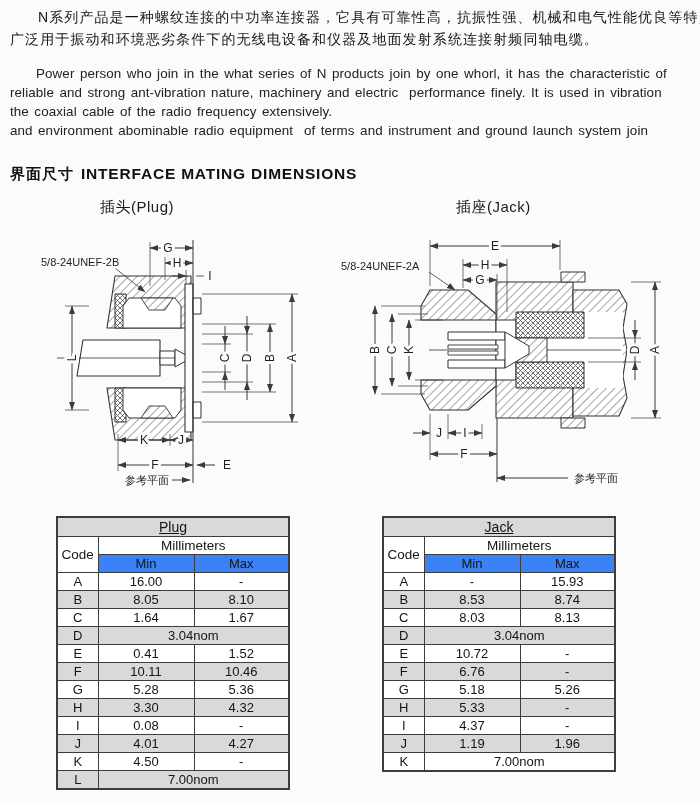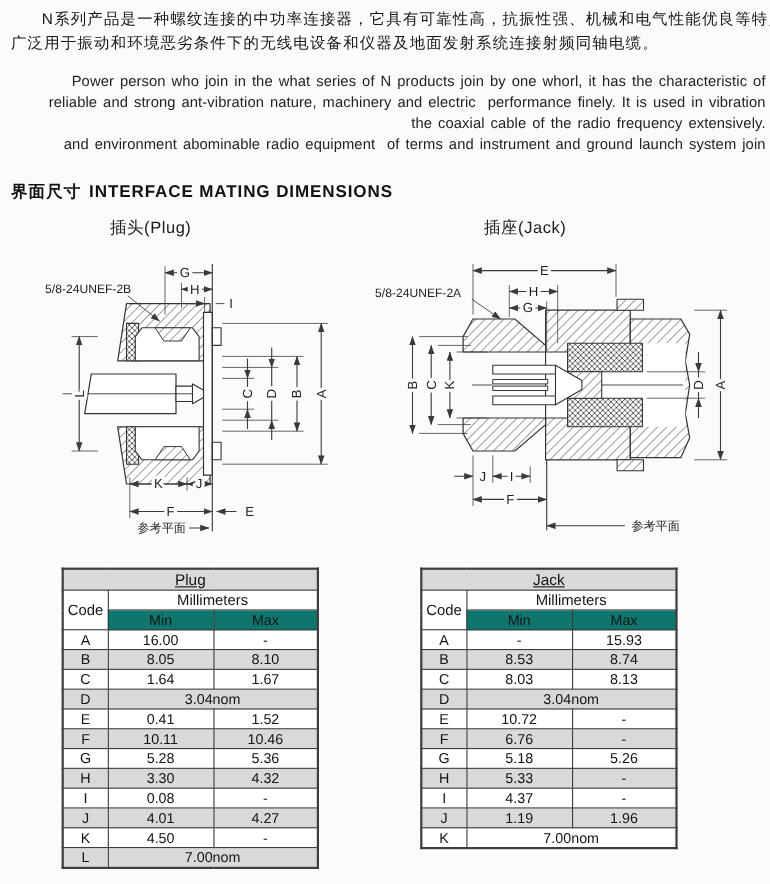--- a/index.html
+++ b/index.html
@@ -1,38 +1,38 @@
 <!DOCTYPE html>
 <html><head>
 <meta charset="utf-8">
 <style>
   html,body{margin:0;padding:0;}
   body{font-family:"Liberation Sans","DejaVu Sans",sans-serif;background:#e8e8e8;}
   #page{position:relative;width:700px;height:804px;background:#fbfbfb;overflow:hidden;color:#1c1c1c;}
   .line{white-space:pre;}
   .cn-para{position:absolute;left:10px;top:6px;width:686px;font-size:14px;line-height:22px;letter-spacing:1.1px;color:#161616;}
   .cn-para .l0{padding-left:28px;}
-  .en-para{position:absolute;left:10px;top:64px;width:686px;font-size:13.4px;line-height:19px;letter-spacing:0.1px;word-spacing:1.6px;color:#222;text-align:right;}
+  .en-para{position:absolute;left:10px;top:64px;width:686px;font-size:13.4px;line-height:19px;letter-spacing:0.1px;word-spacing:1.6px;color:#222;}
   .en-para .l0{padding-left:26px;}
   .heading{position:absolute;left:10px;top:165px;font-weight:bold;color:#111;}
   .heading .cnh{font-size:15px;letter-spacing:1px;}
   .heading .enh{font-size:15.5px;letter-spacing:0.8px;margin-left:7px;margin-top:47px;}
   .dia-label{position:absolute;top:198px;font-size:15px;color:#1a1a1a;letter-spacing:0.5px;}
   #plug-label{left:100px;}
-  #jack-label{left:440px;}
+  #jack-label{left:456px;}
   svg{position:absolute;}
   svg text{font-family:"Liberation Sans","DejaVu Sans",sans-serif;fill:#1f1f1f;}
   .dimtxt{font-size:12px;paint-order:stroke;stroke:#fbfbfb;stroke-width:6px;stroke-linejoin:round;}
   .smalltxt{font-size:11px;paint-order:stroke;stroke:#fbfbfb;stroke-width:5px;stroke-linejoin:round;}
   .tbl{position:absolute;border-collapse:collapse;background:#fff;border:2px solid #3d3d3d;table-layout:fixed;}
   .tbl td{border:1px solid #3d3d3d;text-align:center;vertical-align:middle;height:17px;padding:0;font-size:13px;color:#141414;}
   .tbl td.ttl{background:#d9d9d9;font-size:14px;height:18px;text-decoration:underline;}
   .tbl tr.g td{background:#d9d9d9;}
   .tbl td.hdr{font-size:13.5px;background:#fff;}
-  .tbl td.mm{background:#0f766e;font-size:13px;}
+  .tbl td.mm{background:#3b82f6;font-size:13px;}
   #plug-table{left:56px;top:516px;width:232px;}
   #jack-table{left:382px;top:516px;width:232px;}
 </style>
 </head>
 <body>
 
 <div id="page">
 
   <div class="cn-para">
     <div class="line l0">N系列产品是一种螺纹连接的中功率连接器，它具有可靠性高，抗振性强、机械和电气性能优良等特点，</div>

